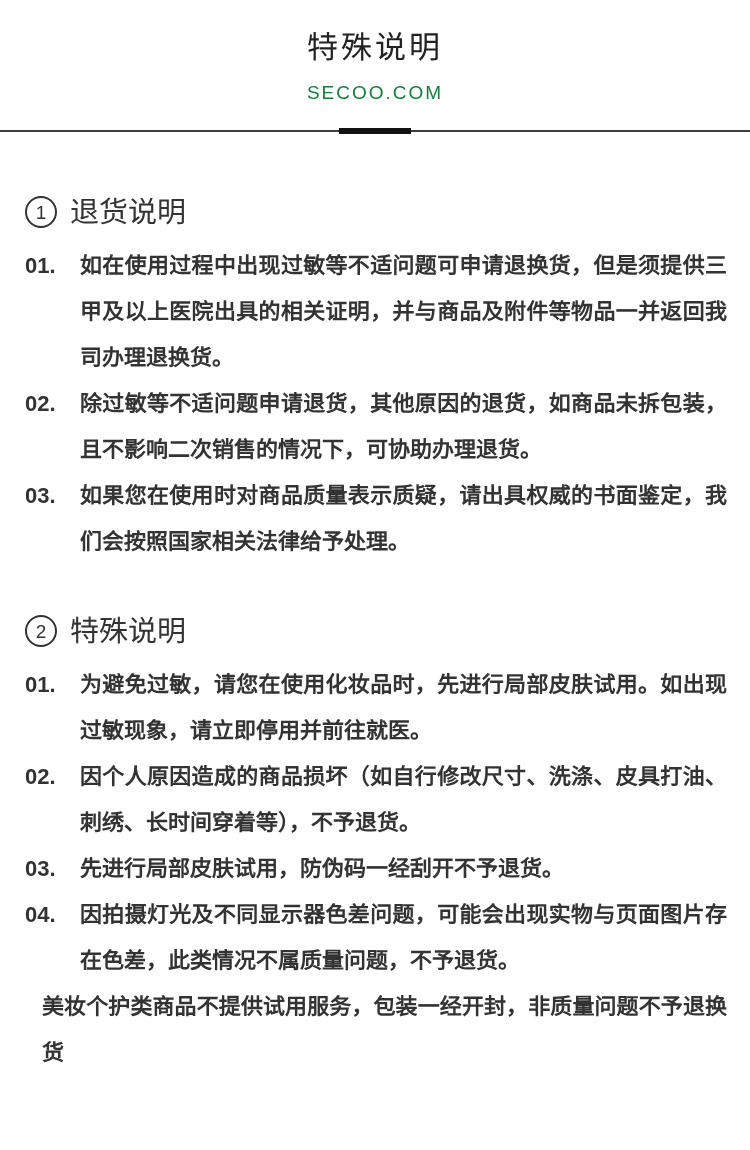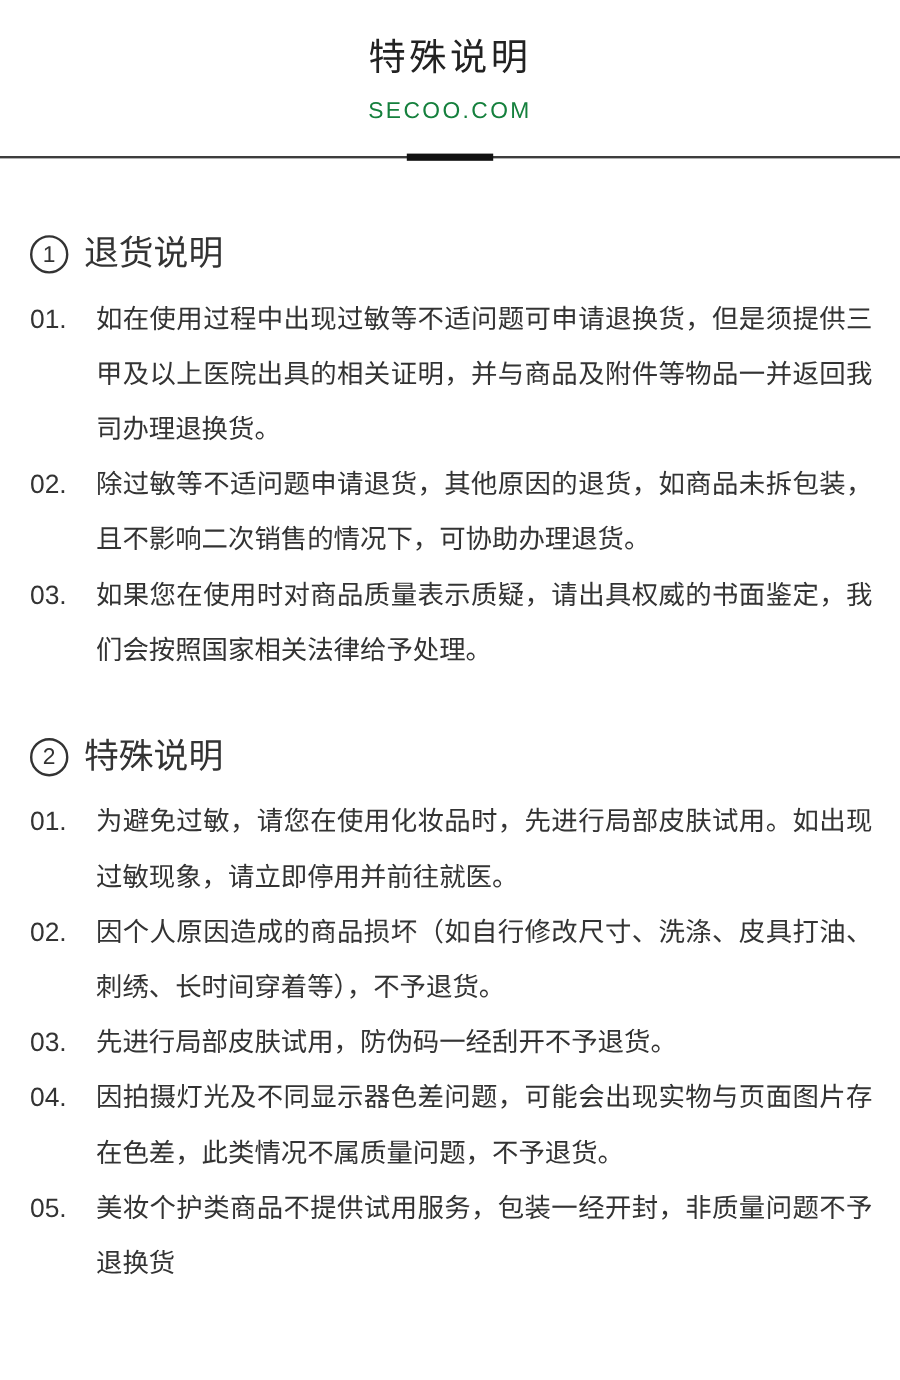--- a/index.html
+++ b/index.html
@@ -63,21 +63,21 @@
     border-radius: 50%;
     display: inline-flex;
     align-items: center;
     justify-content: center;
     font-size: 19px;
     line-height: 1;
     flex-shrink: 0;
     color: #333333;
   }
 
-  .list { margin-top: 13px; }
+  .list { margin-top: 13px; font-weight: bold; }
   .item {
     display: flex;
     font-size: 22px;
     line-height: 46px;
     color: #333333;
   }
   .item-num { width: 38px; flex-shrink: 0; }
   .item-text { flex: 1; text-align: justify; text-justify: inter-ideograph; margin-left: 17px; }
 </style>
 </head>
@@ -131,19 +131,18 @@
       </div>
       <div class="item">
         <span class="item-num">03.</span>
         <span class="item-text">先进行局部皮肤试用，防伪码一经刮开不予退货。</span>
       </div>
       <div class="item">
         <span class="item-num">04.</span>
         <span class="item-text">因拍摄灯光及不同显示器色差问题，可能会出现实物与页面图片存在色差，此类情况不属质量问题，不予退货。</span>
       </div>
       <div class="item">
-        <span class="item-num">05.</span>
         <span class="item-text">美妆个护类商品不提供试用服务，包装一经开封，非质量问题不予退换货</span>
       </div>
     </div>
 
   </div>
 </div>
 
 </body></html>

